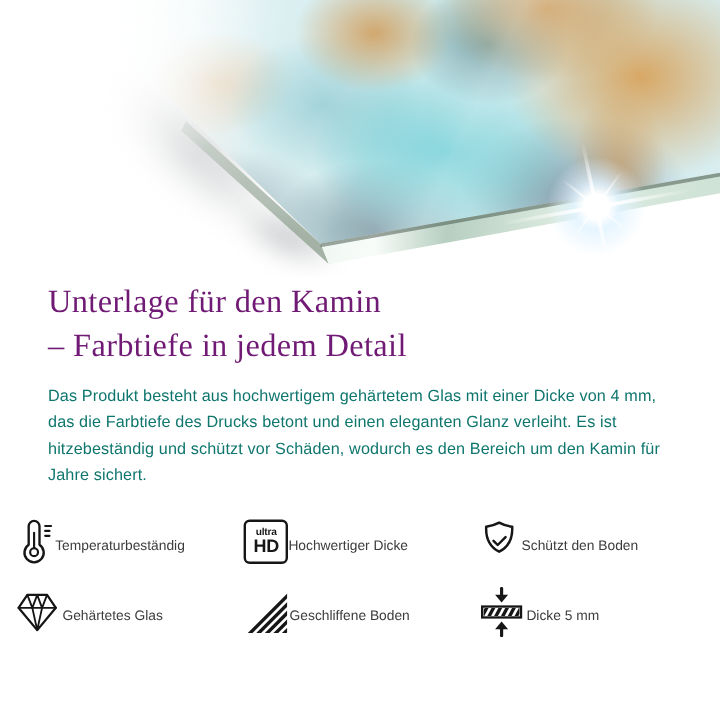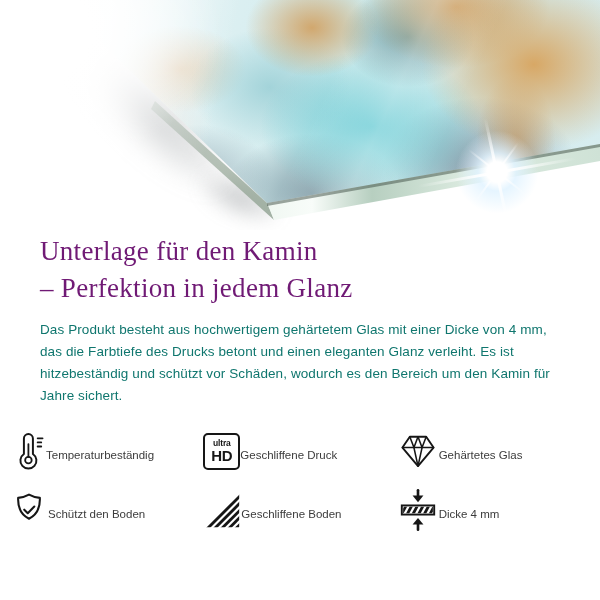--- a/index.html
+++ b/index.html
@@ -117,21 +117,21 @@
     <div class="ray r1"></div>
     <div class="ray r2"></div>
     <div class="ray r3"></div>
     <div class="ray r4"></div>
   </div>
 </div>
 
 <div class="content">
   <h1 class="headline">
     <span>Unterlage für den Kamin</span>
-    <span>– Perfektion in jedem Glanz</span>
+    <span>– Farbtiefe in jedem Detail</span>
   </h1>
   <p class="intro">Das Produkt besteht aus hochwertigem gehärtetem Glas mit einer Dicke von 4 mm, das die Farbtiefe des Drucks betont und einen eleganten Glanz verleiht. Es ist hitzebeständig und schützt vor Schäden, wodurch es den Bereich um den Kamin für Jahre sichert.</p>
 </div>
 
 <div class="features">
 
   <div class="feature">
     <div class="icon-box">
       <svg width="36" height="42" viewBox="0 0 44 48">
         <path class="st" stroke-width="2.4" d="M17 27.6 V8.8 a5.5 5.5 0 0 1 11 0 V27.6 a9.8 9.8 0 1 1 -11 0 Z"></path>
@@ -143,43 +143,43 @@
     <div class="label">Temperaturbeständig</div>
   </div>
 
   <div class="feature">
     <div class="icon-box">
       <div class="uhd-box">
         <span class="uhd-top">ultra</span>
         <span class="uhd-bottom">HD</span>
       </div>
     </div>
-    <div class="label">Geschliffene Druck</div>
+    <div class="label">Hochwertiger Dicke</div>
+  </div>
+
+  <div class="feature">
+    <div class="icon-box">
+      <svg width="38" height="40" viewBox="0 0 48 48">
+        <path class="st" stroke-width="2.6" d="M24 4.5c4.2 2.3 8.9 3.7 13.7 4.2.5 10.8-3.5 21.2-13.7 26.3C13.8 29.9 9.8 19.5 10.3 8.7 15.1 8.2 19.8 6.8 24 4.5Z"></path>
+        <path class="st" stroke-width="2.6" d="M18 23.6l4.4 4.4 8.3-8.3"></path>
+      </svg>
+    </div>
+    <div class="label">Schützt den Boden</div>
   </div>
 
   <div class="feature">
     <div class="icon-box">
       <svg width="42" height="38" viewBox="0 0 48 44">
         <path class="st" stroke-width="2.2" d="M14.5 5.5h19L42 18 24 39.5 6 18Z"></path>
         <path class="st" stroke-width="1.8" d="M6 18h36"></path>
         <path class="st" stroke-width="1.8" d="M14.5 5.5 19.3 18 24 5.5 28.7 18 33.5 5.5"></path>
         <path class="st" stroke-width="1.8" d="M19.3 18 24 39.5 28.7 18"></path>
       </svg>
     </div>
     <div class="label">Gehärtetes Glas</div>
-  </div>
-
-  <div class="feature">
-    <div class="icon-box">
-      <svg width="38" height="40" viewBox="0 0 48 48">
-        <path class="st" stroke-width="2.6" d="M24 4.5c4.2 2.3 8.9 3.7 13.7 4.2.5 10.8-3.5 21.2-13.7 26.3C13.8 29.9 9.8 19.5 10.3 8.7 15.1 8.2 19.8 6.8 24 4.5Z"></path>
-        <path class="st" stroke-width="2.6" d="M18 23.6l4.4 4.4 8.3-8.3"></path>
-      </svg>
-    </div>
-    <div class="label">Schützt den Boden</div>
   </div>
 
   <div class="feature">
     <div class="icon-box">
       <svg width="38" height="38" viewBox="0 0 48 48">
         <defs>
             <clipPath id="triClip">
               <path d="M2 46 L46 2 L46 46 Z"></path>
             </clipPath>
           </defs>
@@ -211,16 +211,16 @@
           <line x1="10.5" y1="31" x2="18.5" y2="16"></line>
           <line x1="17" y1="31" x2="25" y2="16"></line>
           <line x1="23.5" y1="31" x2="31.5" y2="16"></line>
           <line x1="30" y1="31" x2="38" y2="16"></line>
           <line x1="36.5" y1="31" x2="44.5" y2="16"></line>
         </g>
         <polygon class="fl" points="17.8,40.5 30.2,40.5 24,33"></polygon>
         <path class="st" stroke-width="3" d="M24 40.5v6"></path>
       </svg>
     </div>
-    <div class="label">Dicke 4 mm</div>
+    <div class="label">Dicke 5 mm</div>
   </div>
 
 </div>
 
 </body></html>

